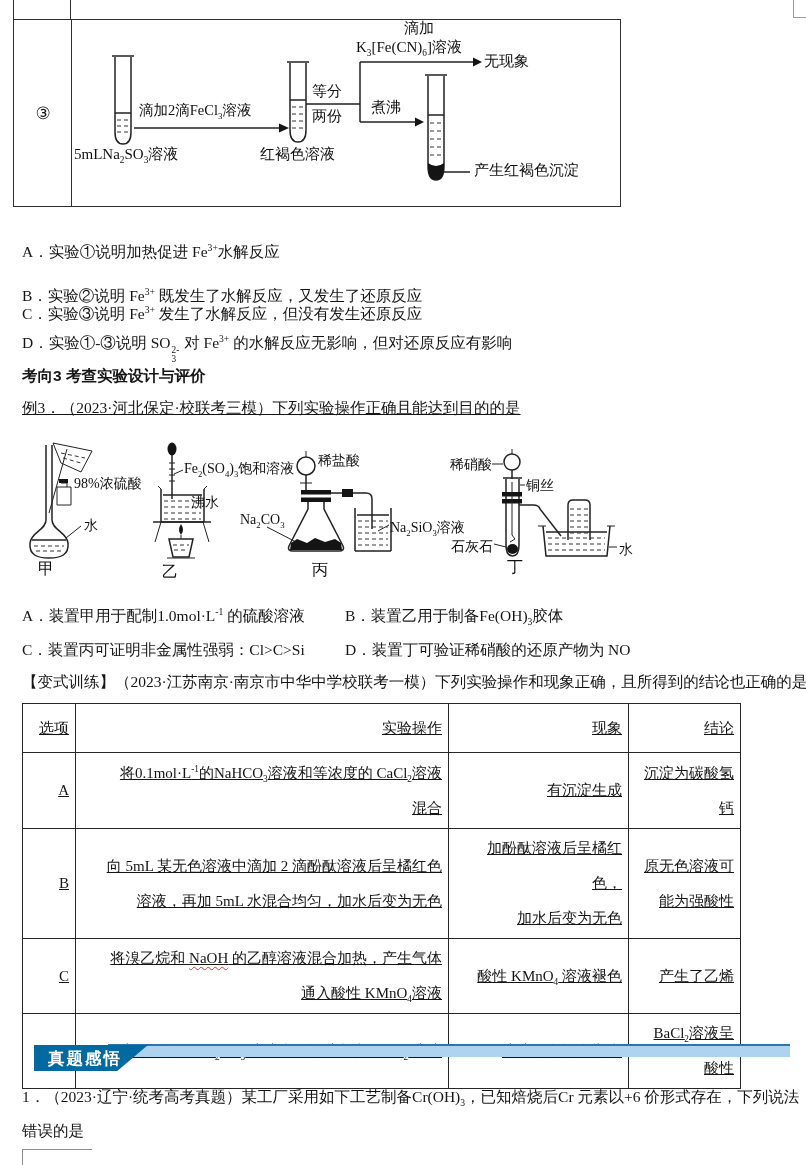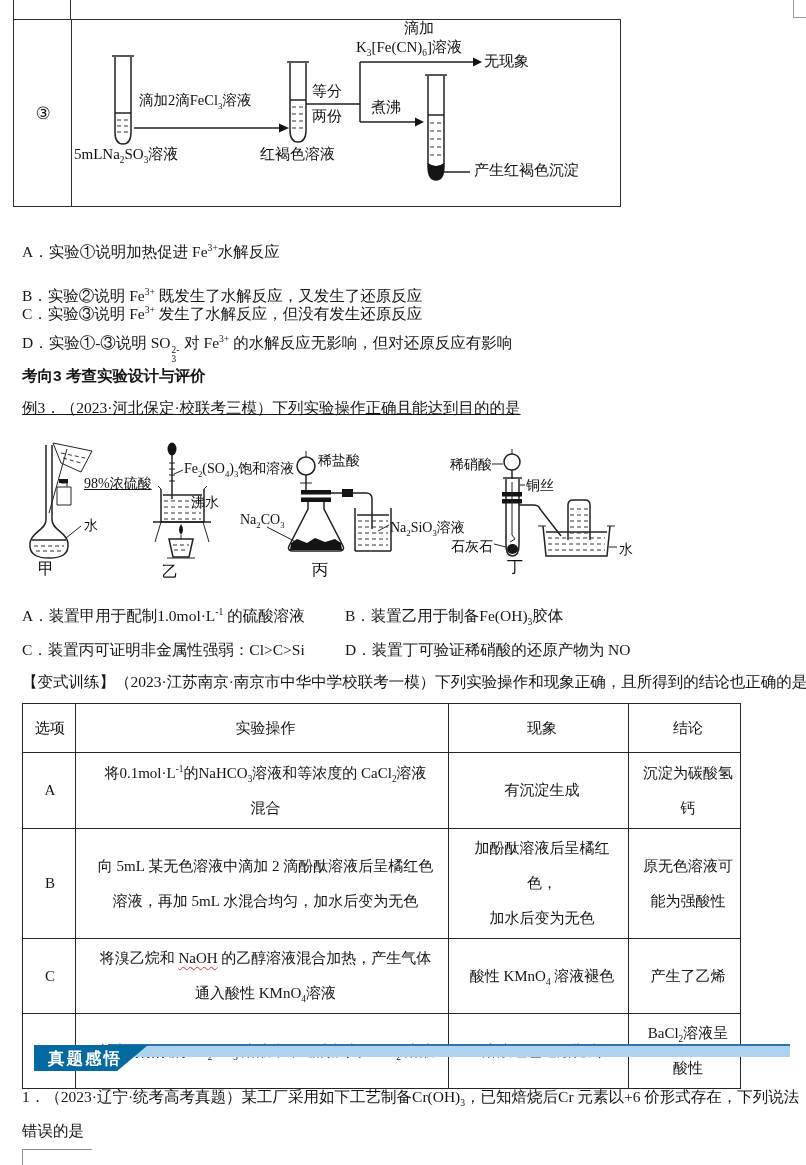--- a/index.html
+++ b/index.html
@@ -19,22 +19,22 @@
   .wavy{text-decoration-line:underline;text-decoration-style:wavy;
         text-decoration-color:#e03131;text-decoration-thickness:1px;text-underline-offset:3px;}
   .heading{font-family:"Liberation Sans","DejaVu Sans",sans-serif;font-weight:700;font-size:15.5px;}
   
   .expbox{position:absolute;left:13px;top:19px;width:606px;height:186px;border:1.5px solid #2f2f2f;}
   .expdivider{position:absolute;left:57px;top:0;height:100%;border-left:1.5px solid #2f2f2f;}
   .stub{position:absolute;width:0;border-left:1.5px solid #2f2f2f;}
   
   table.bs{position:absolute;left:22px;top:703px;border-collapse:collapse;table-layout:fixed;
            width:718px;font-size:15px;color:#151515;}
-  table.bs th,table.bs td{border:1.5px solid #262626;font-weight:normal;text-align:center;
-           vertical-align:middle;padding:2px 6px 2px 13px;}
+  table.bs th,table.bs td{border:1.5px solid #262626;font-weight:normal;text-align:right;
+           vertical-align:middle;padding:2px 6px 2px 13px;text-decoration:underline;}
   table.bs col.c0{width:53px;}  table.bs col.c1{width:373px;}
   table.bs col.c2{width:180px;} table.bs col.c3{width:112px;}
   table.bs .opt{padding-left:8px;}
   .cell-lines div{line-height:35px;}
   table.bs tr.hdr{height:49px;} table.bs tr.ra{height:76px;}
   table.bs tr.rb{height:70px;} table.bs tr.rc{height:70px;} table.bs tr.rd{height:72px;}
   
   .stripe{position:absolute;left:108px;top:1044px;width:682px;height:11px;}
   .flag{position:absolute;left:34px;top:1045px;width:114px;height:26px;
         clip-path:polygon(0 0,100% 0,73% 100%,0 100%);
@@ -88,21 +88,21 @@
       <path class="ln" d="M354,56 H376"></path>
       <path class="ln" d="M357,57 V147 Q357,161 365,161 Q373,161 373,147 V57"></path>
       <path class="ln" d="M357,96 H373"></path>
       <path class="dash" d="M359,104 H371 M359,112 H371 M359,120 H371 M359,128 H371 M359,136 H371"></path>
       <path class="blk" d="M357,144 Q365,150 373,144 L373,147 Q373,161 365,161 Q357,161 357,147 Z"></path>
       <path class="ln" d="M373,153 H399"></path>
     </g>
   </svg>
 
   <div class="lbl" style="left:74px;top:146px;font-size:15px;">5mLNa<sub>2</sub>SO<sub>3</sub>溶液</div>
-  <div class="lbl" style="left:139px;top:92px;font-size:14.5px;text-align:right;">滴加2滴FeCl<sub>3</sub>溶液</div>
+  <div class="lbl" style="left:139px;top:102px;font-size:14.5px;text-align:right;">滴加2滴FeCl<sub>3</sub>溶液</div>
   <div class="lbl" style="left:260px;top:146px;font-size:15px;">红褐色溶液</div>
   <div class="lbl" style="left:312px;top:83px;font-size:15px;">等分</div>
   <div class="lbl" style="left:312px;top:108px;font-size:15px;">两份</div>
   <div class="lbl" style="left:404px;top:20px;font-size:15px;">滴加</div>
   <div class="lbl" style="left:356px;top:39px;font-size:15px;">K<sub>3</sub>[Fe(CN)<sub>6</sub>]溶液</div>
   <div class="lbl" style="left:484px;top:53px;font-size:15px;">无现象</div>
   <div class="lbl" style="left:371px;top:99px;font-size:15px;">煮沸</div>
   <div class="lbl" style="left:474px;top:162px;font-size:15px;">产生红褐色沉淀</div>
 
   <div class="txt" style="left:22px;top:241px;">A．实验①说明加热促进 Fe<sup>3+</sup>水解反应</div>
@@ -184,21 +184,21 @@
       <path class="ln" d="M528,89 L531,119 H592 L595,89"></path>
       <path class="thin" d="M523,89 H531 M592,89 H600"></path>
       <path class="ln" d="M531,95 H592"></path>
       <path class="dash" d="M533,101 H590 M533,107 H590 M533,113 H590"></path>
       <path class="ln" d="M553,103 V68 Q553,63 558,63 H570 Q575,63 575,68 V103"></path>
       <path class="dash" d="M555,72 H573 M555,78 H573 M555,84 H573 M555,90 H573 M555,96 H573"></path>
       <path class="thin" d="M594,110 H602"></path>
     </g>
   </svg>
 
-  <div class="lbl" style="left:84px;top:475px;text-decoration:underline;">98%浓硫酸</div>
+  <div class="lbl" style="left:74px;top:475px;">98%浓硫酸</div>
   <div class="lbl" style="left:84px;top:517px;">水</div>
   <div class="cap" style="left:38px;top:559px;">甲</div>
 
   <div class="lbl" style="left:184px;top:460px;">Fe<sub>2</sub>(SO<sub>4</sub>)<sub>3</sub>饱和溶液</div>
   <div class="lbl" style="left:191px;top:494px;">沸水</div>
   <div class="cap" style="left:162px;top:562px;">乙</div>
 
   <div class="lbl" style="left:318px;top:452px;">稀盐酸</div>
   <div class="lbl" style="left:240px;top:511px;">Na<sub>2</sub>CO<sub>3</sub></div>
   <div class="lbl" style="left:390px;top:519px;">Na<sub>2</sub>SiO<sub>3</sub>溶液</div>

